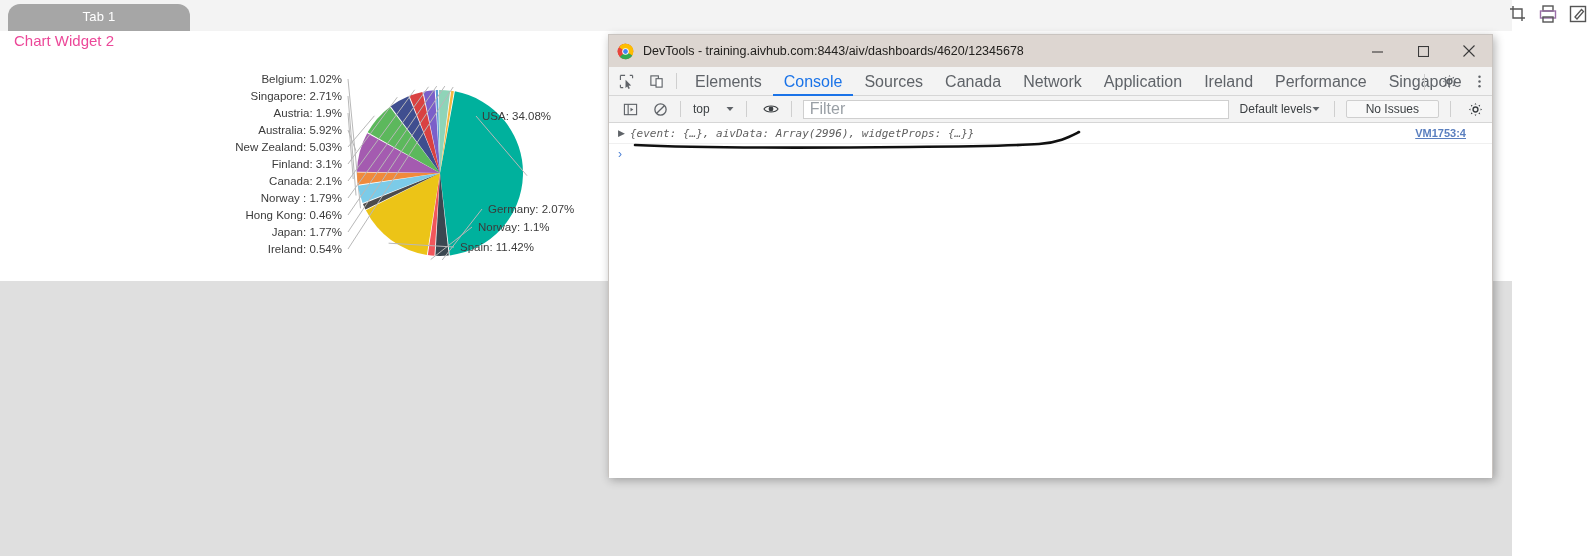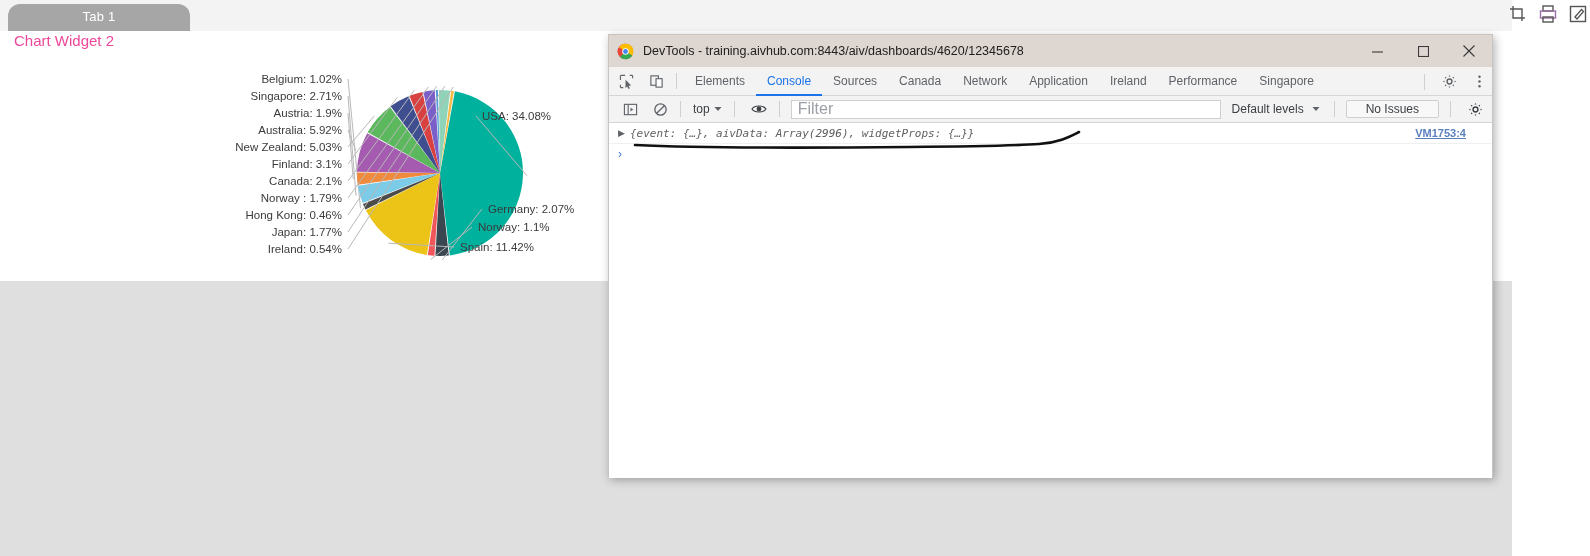--- a/index.html
+++ b/index.html
@@ -117,21 +117,21 @@
   }
   .dt-icobtn {
     width: 26px; height: 24px;
     display: flex; align-items: center; justify-content: center;
     margin-left: 4px;
   }
   .dt-vsep {
     width: 1px; height: 16px; background: #cfcfcf; margin: 0 7px;
   }
   .dt-tab {
-    font-size: 12px;
+    font-size: 16px;
     color: #5f6368;
     padding: 0 11px;
     height: 29px;
     line-height: 29px;
     white-space: nowrap;
   }
   .dt-tab.active {
     color: #1a73e8;
     box-shadow: inset 0 -2px 0 #1a73e8;
   }
@@ -142,39 +142,39 @@
 
   .dt-console-toolbar {
     height: 27px;
     background: #f3f3f3;
     border-bottom: 1px solid #d6d6d6;
     display: flex; align-items: center;
     padding: 0 4px;
   }
   .dt-ctx {
     font-size: 12px; color: #3c4043;
-    display: flex; align-items: center; gap: 4px;
+    display: flex; align-items: center; gap: 16px;
     padding: 0 5px;
     white-space: nowrap;
   }
   .dt-filter {
     flex: 1;
     height: 19px;
     margin: 0 4px;
     border: 1px solid #cfcfcf;
     background: #ffffff;
     font-size: 16px;
     color: #3c4043;
     padding: 0 6px;
     font-family: "Liberation Sans", sans-serif;
   }
   .dt-filter::placeholder { color: #9aa0a6; }
   .dt-levels {
     font-size: 12px; color: #3c4043;
-    display: flex; align-items: flex-start; gap: 8px;
+    display: flex; align-items: flex-start; gap: 0;
     padding: 0 7px; white-space: nowrap;
   }
   .dt-issues {
     font-size: 12px; color: #3c4043;
     border: 1px solid #cfcfcf;
     background: #f8f8f8;
     border-radius: 2px;
     padding: 1px 19px;
     margin: 0 4px;
     white-space: nowrap;

